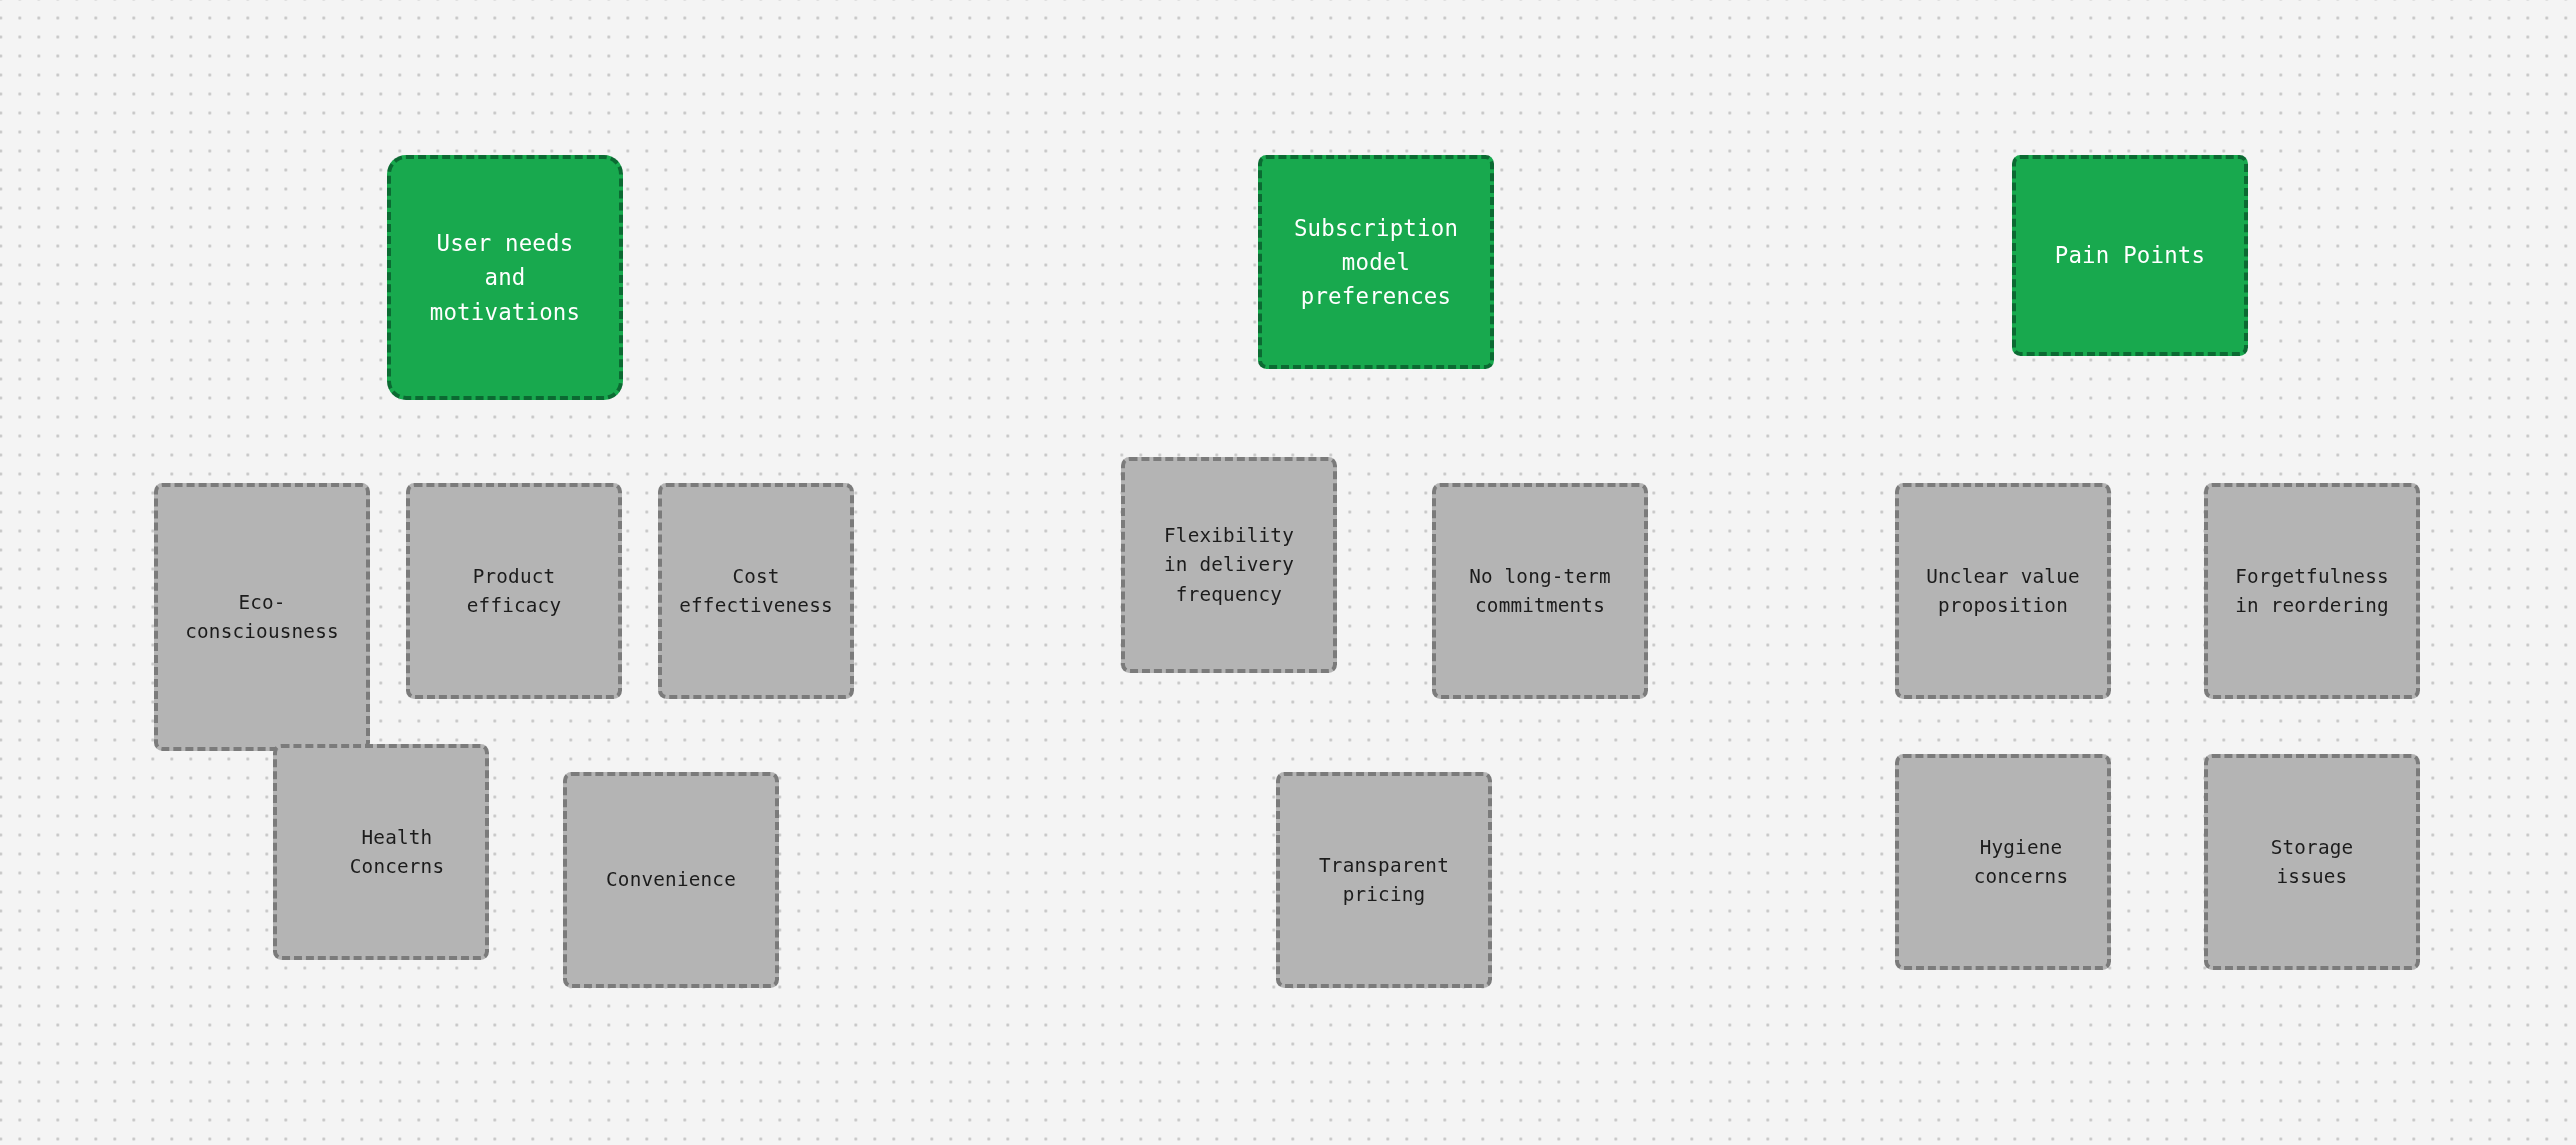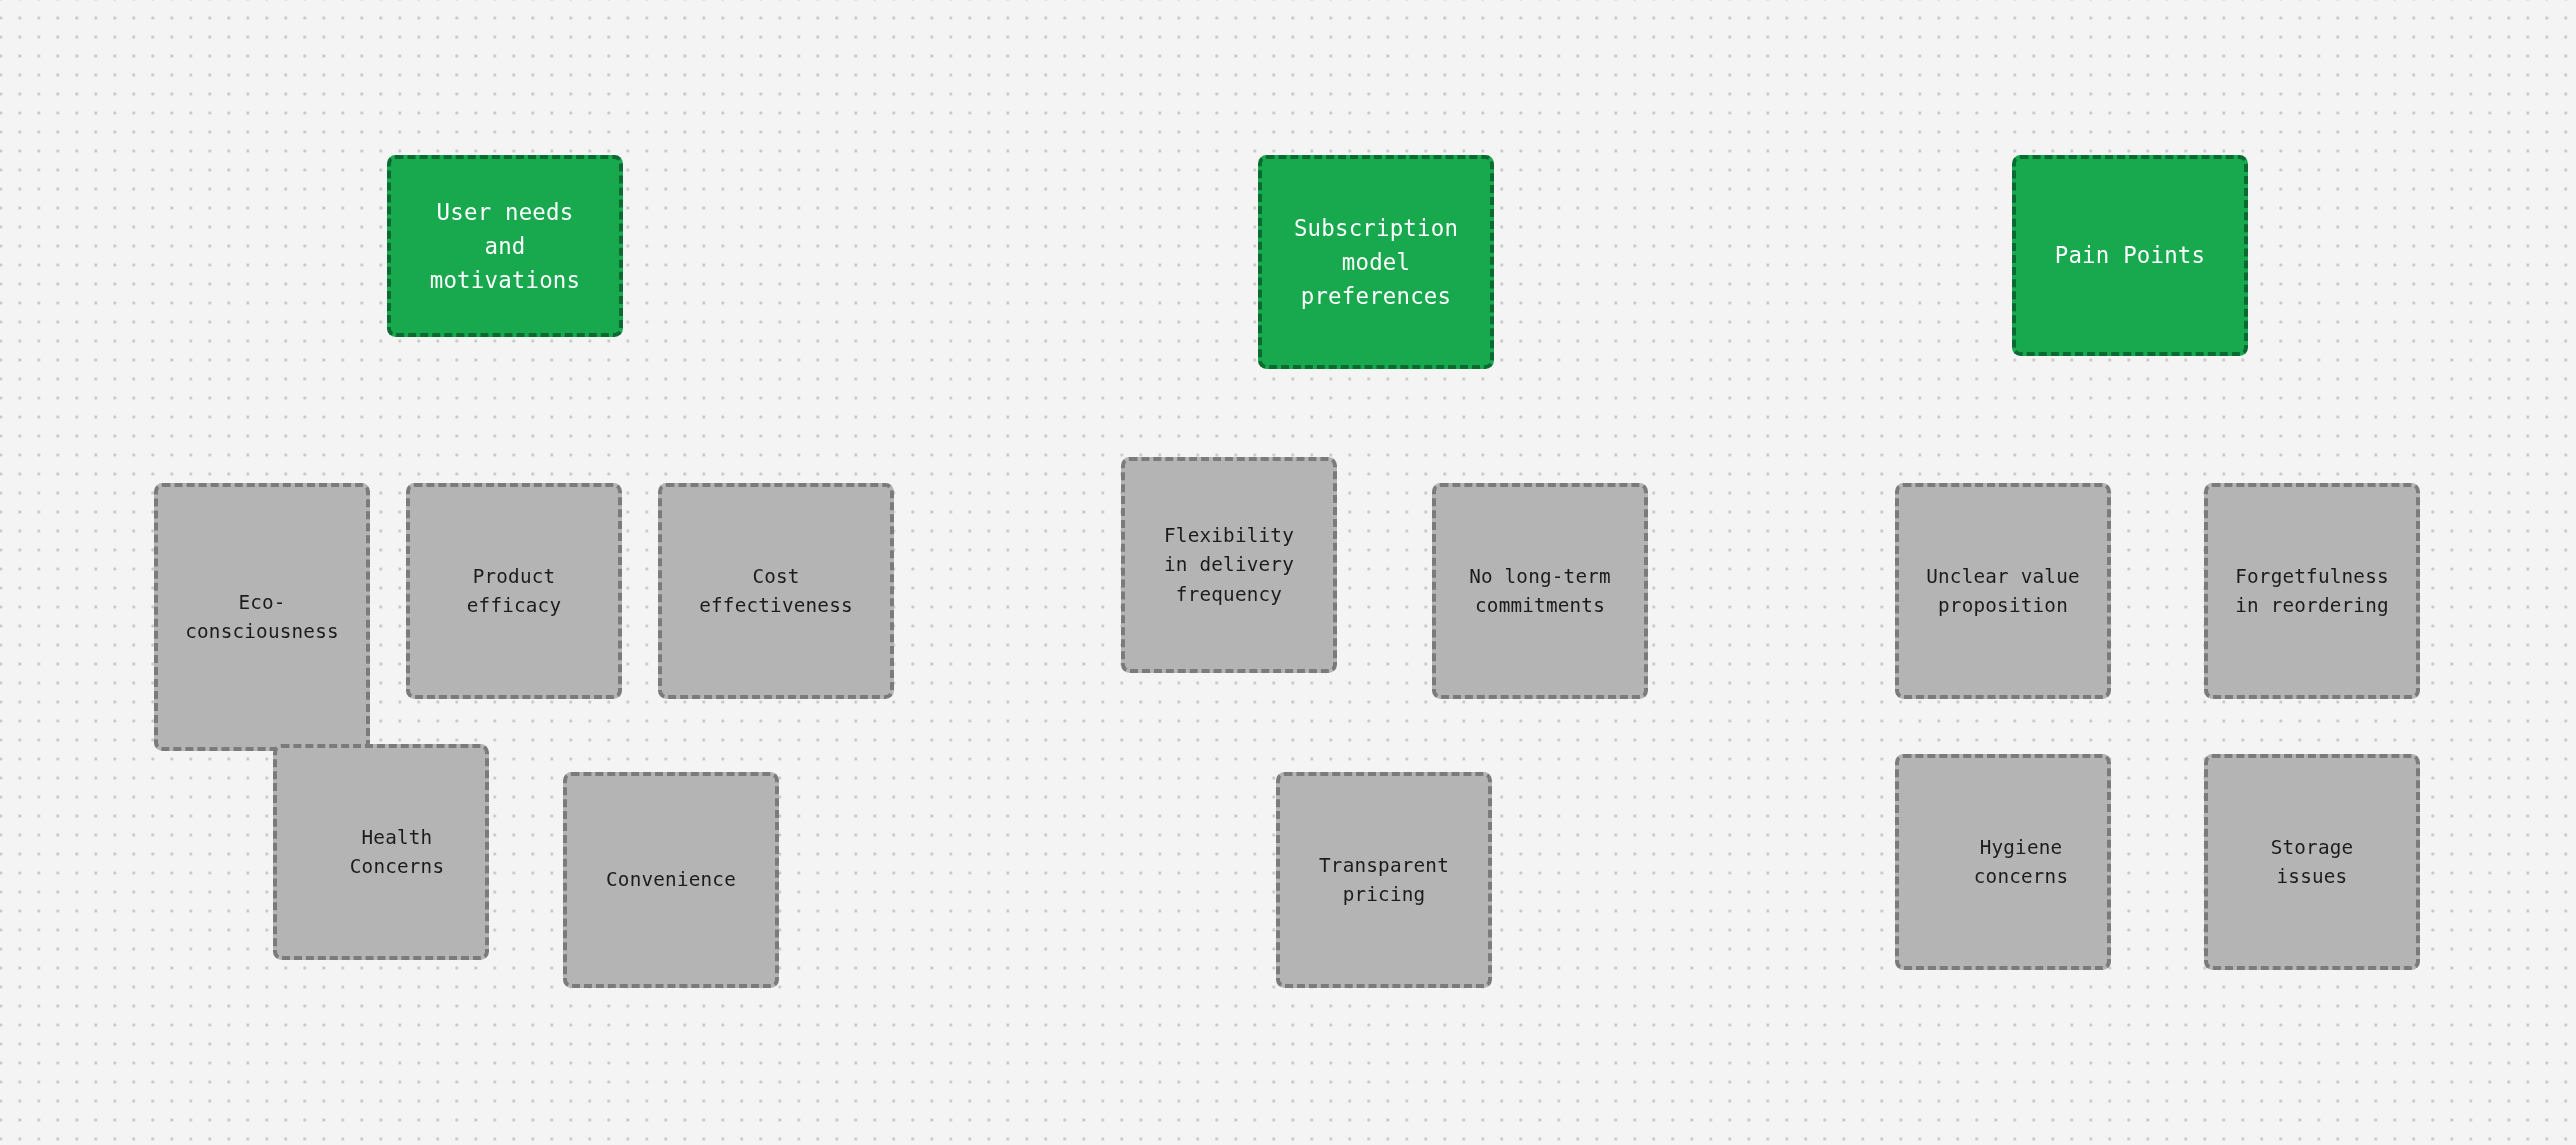--- a/index.html
+++ b/index.html
@@ -52,28 +52,28 @@
     width: 100%;
     padding: 0 6px;
     box-sizing: border-box;
     white-space: pre-line;
   }
 </style>
 </head>
 <body>
 
 <div id="canvas">
-    <div class="node root" style="left: 387px; top: 155px; width: 236px; height: 182px;"><span class="node-label">User needs
+    <div class="node root" style="left: 387px; top: 155px; width: 236px; height: 245px; border-radius: 19px;"><span class="node-label">User needs
 and
 motivations</span></div>
     <div class="node leaf" style="left: 154px; top: 483px; width: 216px; height: 268px;"><span class="node-label">Eco-
 consciousness</span></div>
     <div class="node leaf" style="left: 406px; top: 483px; width: 216px; height: 216px;"><span class="node-label">Product
 efficacy</span></div>
-    <div class="node leaf" style="left: 658px; top: 483px; width: 236px; height: 216px;"><span class="node-label">Cost
+    <div class="node leaf" style="left: 658px; top: 483px; width: 196px; height: 216px;"><span class="node-label">Cost
 effectiveness</span></div>
     <div class="node leaf" style="left: 273px; top: 744px; width: 216px; height: 216px; padding-left: 32px;"><span class="node-label">Health
 Concerns</span></div>
     <div class="node leaf" style="left: 563px; top: 772px; width: 216px; height: 216px;"><span class="node-label">Convenience</span></div>
     <div class="node root" style="left: 1258px; top: 155px; width: 236px; height: 214px;"><span class="node-label">Subscription
 model
 preferences</span></div>
     <div class="node leaf" style="left: 1121px; top: 457px; width: 216px; height: 216px;"><span class="node-label">Flexibility
 in delivery
 frequency</span></div>

